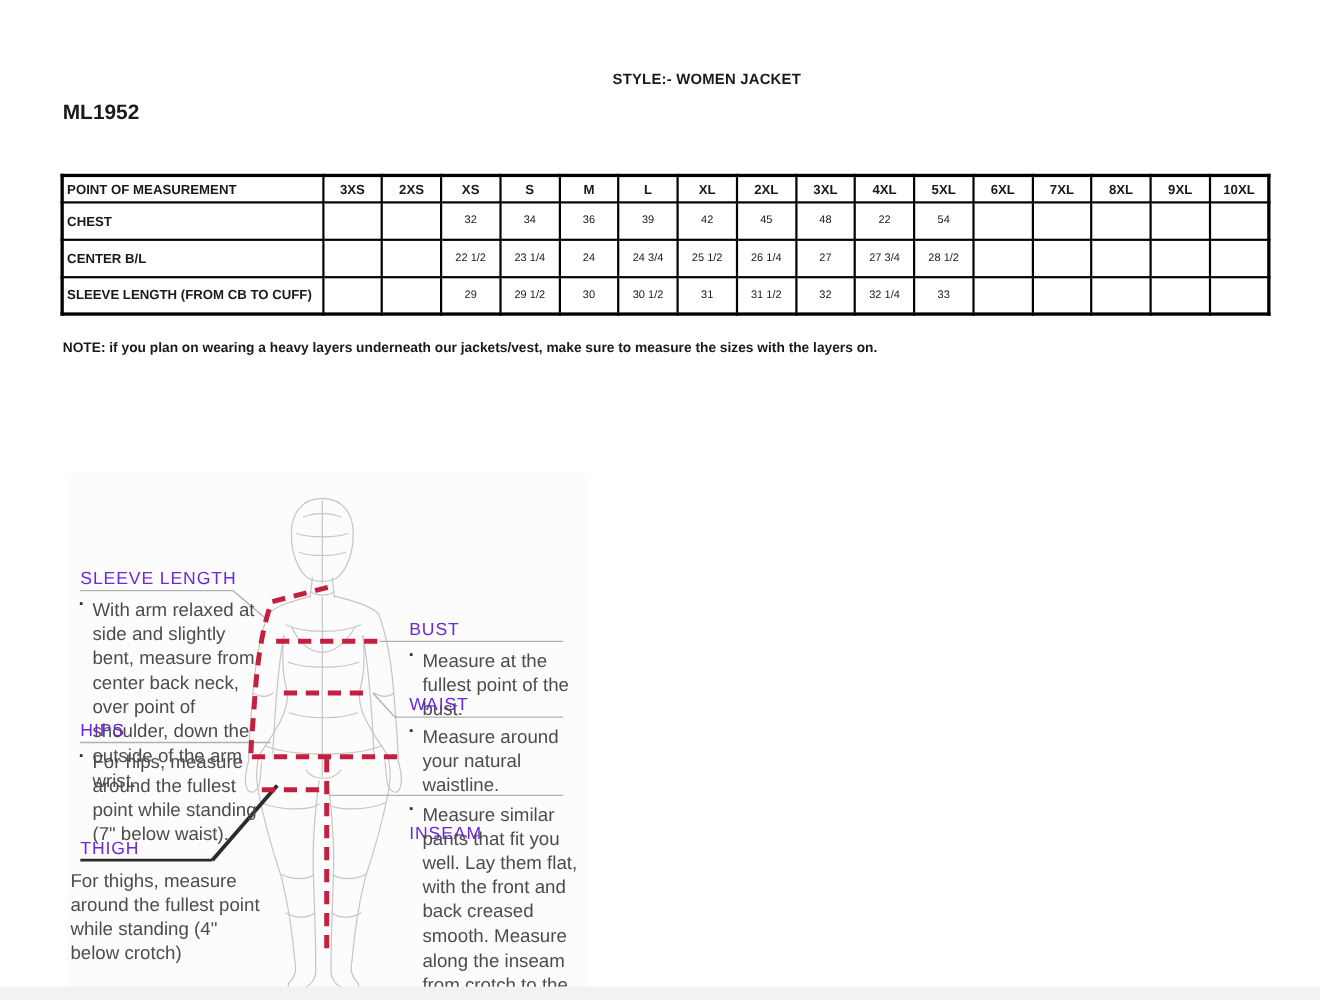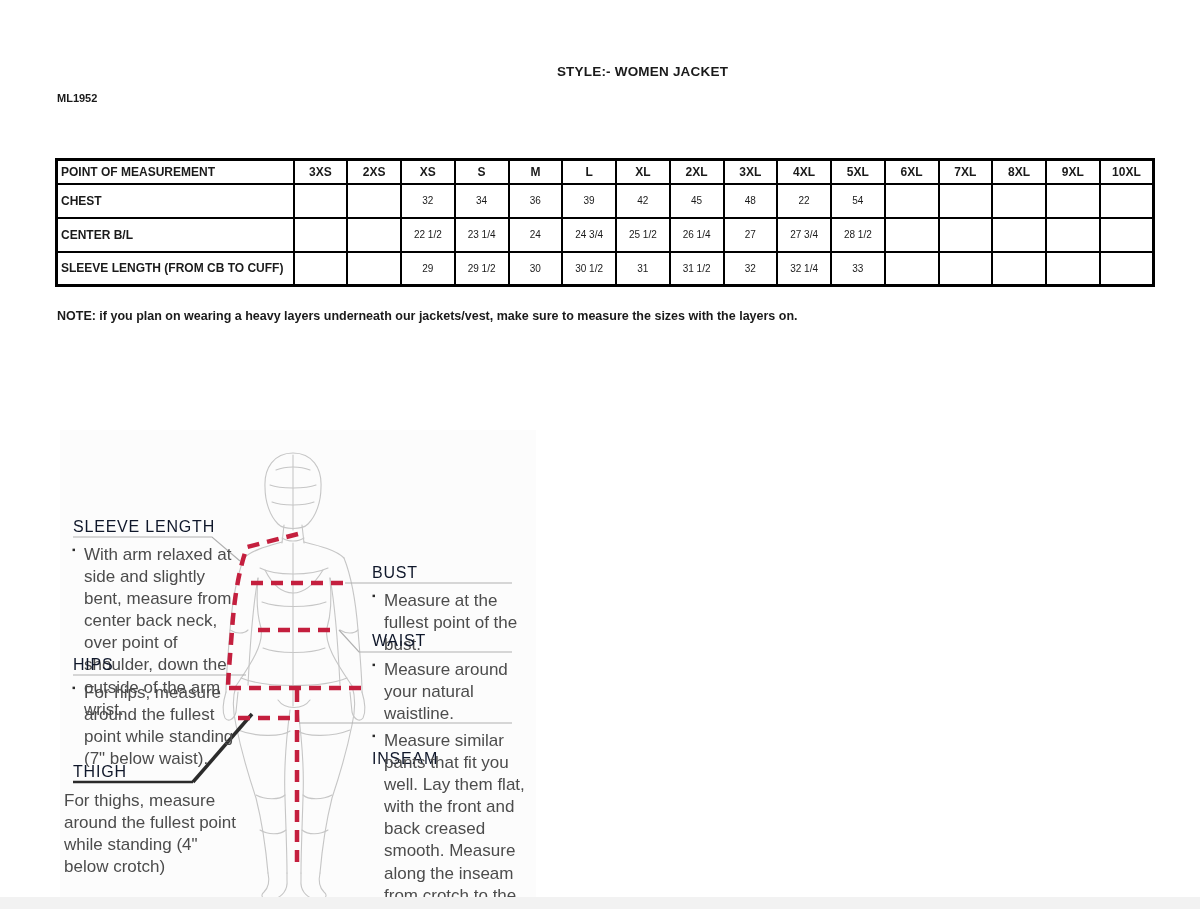--- a/index.html
+++ b/index.html
@@ -19,21 +19,21 @@
     padding-left: 85px;
     text-align: center;
     font-weight: bold;
     font-size: 13.5px;
     letter-spacing: 0.2px;
   }
   .style-code {
     position: absolute;
     top: 92px; left: 57px;
     font-weight: bold;
-    font-size: 11px;
+    font-size: 19px;
   }
   table.size-table {
     position: absolute;
     top: 158px; left: 55px;
     width: 1100px;
     border-collapse: collapse;
     table-layout: fixed;
     border: 3px solid #000;
   }
   table.size-table th, table.size-table td {
@@ -67,21 +67,21 @@
   .guide {
     position: absolute;
     top: 430px; left: 60px;
     width: 476px; height: 479px;
     background: #fcfcfc;
   }
   .guide svg { position: absolute; top: 0; left: 0; }
   .g-title {
     position: absolute;
     font-size: 16px;
-    color: #0f172a;
+    color: #6d28d9;
     letter-spacing: 0.8px;
     white-space: nowrap;
   }
   .g-text {
     position: absolute;
     font-size: 17px;
     line-height: 1.3;
     color: #4c4c4c;
   }
   .g-text.bullet::before {

